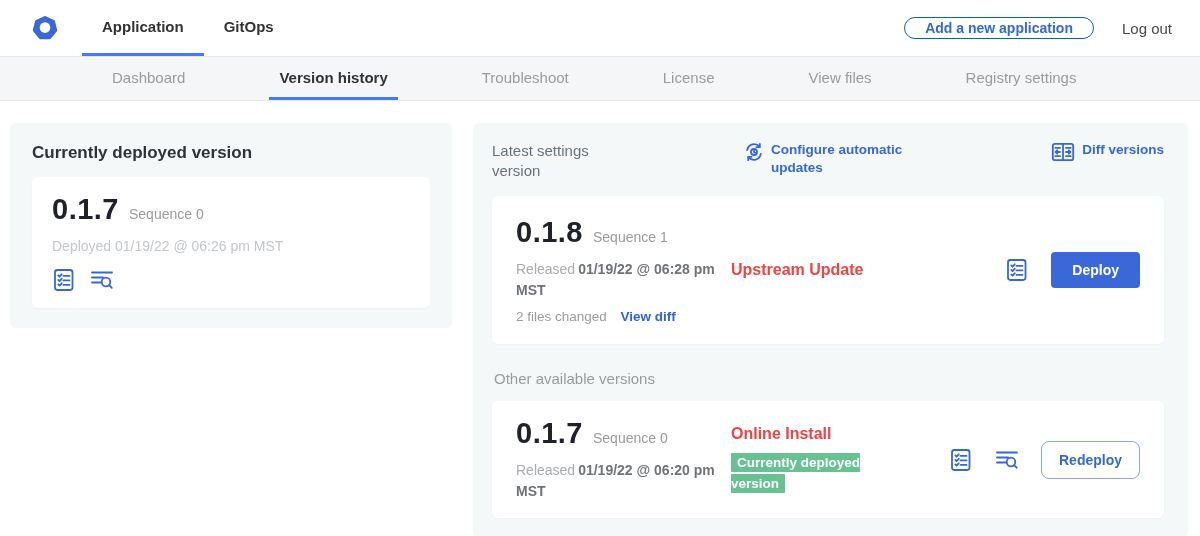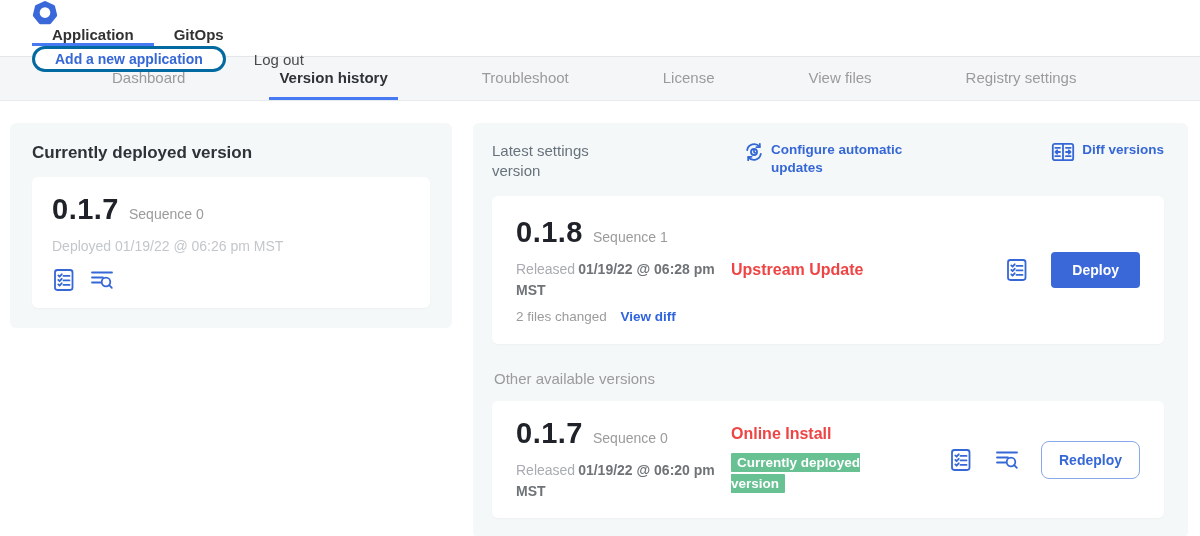--- a/index.html
+++ b/index.html
@@ -1,28 +1,28 @@
 <!DOCTYPE html>
 <html><head>
 <meta charset="utf-8">
 <style>
   * { margin:0; padding:0; box-sizing:border-box; }
   html,body { width:1200px; height:536px; background:#fff; overflow:hidden;
     font-family:"Liberation Sans","DejaVu Sans",sans-serif; color:#323232; }
 
   
-  .topbar { height:56px; display:flex; align-items:stretch; background:#fff; padding:0 28px 0 32px;flex-direction:column; }
+  .topbar { height:56px; display:flex; align-items:stretch; background:#fff; padding:0 28px 0 32px; }
   .logo-wrap { display:flex; align-items:center; margin-right:24px; }
   .topnav { display:flex; align-items:stretch; }
   .topnav-item { display:flex; align-items:center; padding:0 20px; font-size:15px; font-weight:600;
     color:#323232; cursor:pointer; border-bottom:3px solid transparent; }
   .topnav-item.active { border-bottom-color:#4679f2; }
   .topbar-spacer { flex:1; }
   .topbar-right { display:flex; align-items:center; gap:28px; }
-  .add-app-btn { border:3px solid #0369a1; background:#fff; color:#3567d6; font-weight:700;
+  .add-app-btn { border:1px solid #0369a1; background:#fff; color:#3567d6; font-weight:700;
     font-size:14px; padding:2px 20px; border-radius:20px; cursor:pointer;
     font-family:"Liberation Sans","DejaVu Sans",sans-serif; }
   .logout { font-size:15px; color:#4a4a4a; cursor:pointer; }
 
   
   .subnav { height:45px; background:#f4f6f8; border-top:1px solid #e4e7ea; border-bottom:1px solid #e8ebed;
     display:flex; align-items:stretch; padding-left:102px; gap:74px; }
   .subnav-item { display:flex; align-items:center; font-size:15px; color:#9b9b9b; cursor:pointer;
     border-bottom:3px solid transparent; padding:0 10px; }
   .subnav-item.active { color:#2f3237; font-weight:600; border-bottom-color:#4679f2; }

